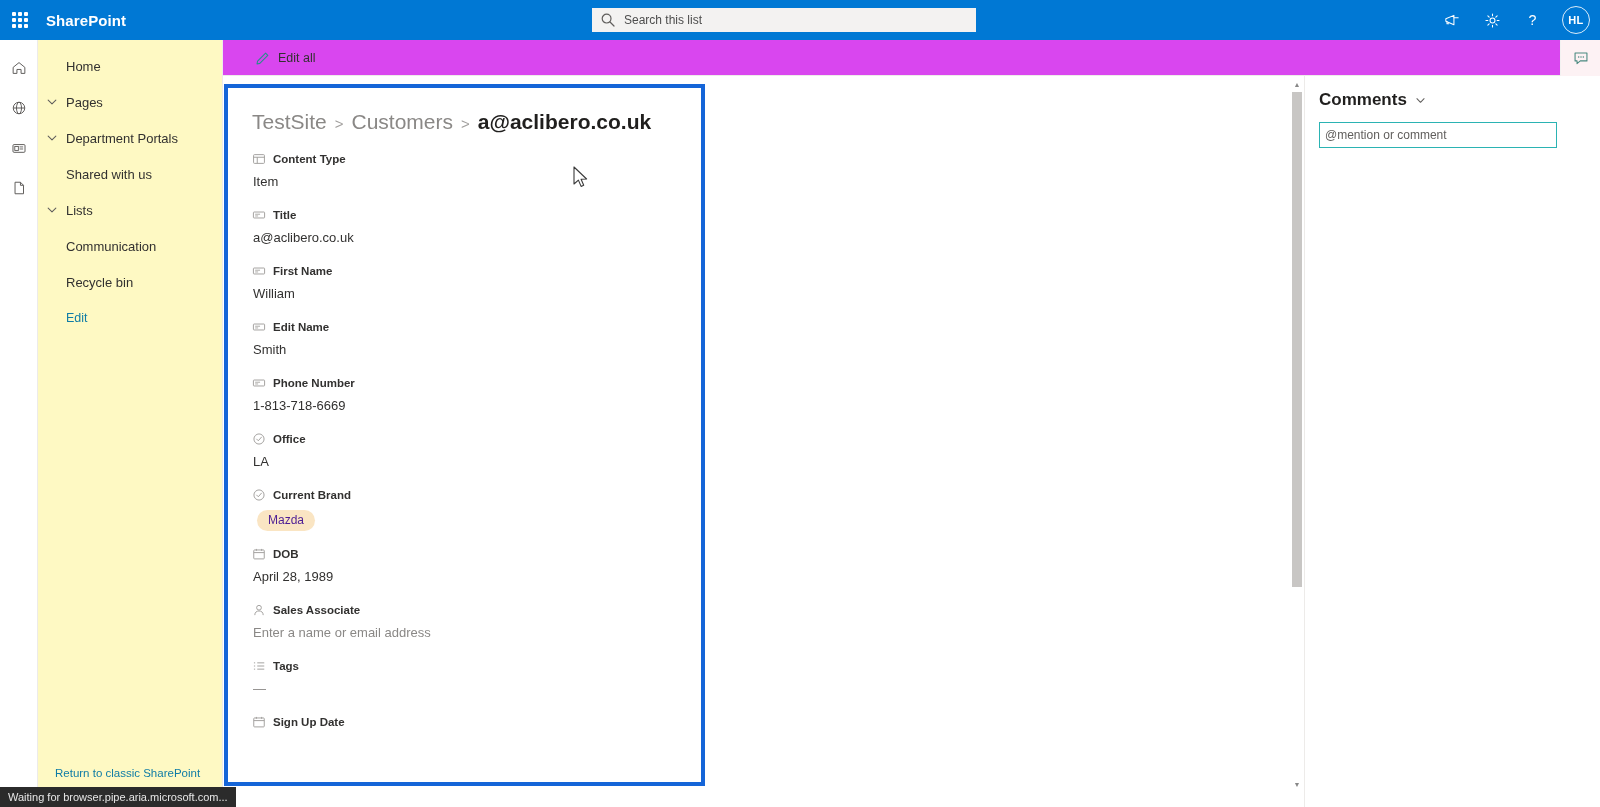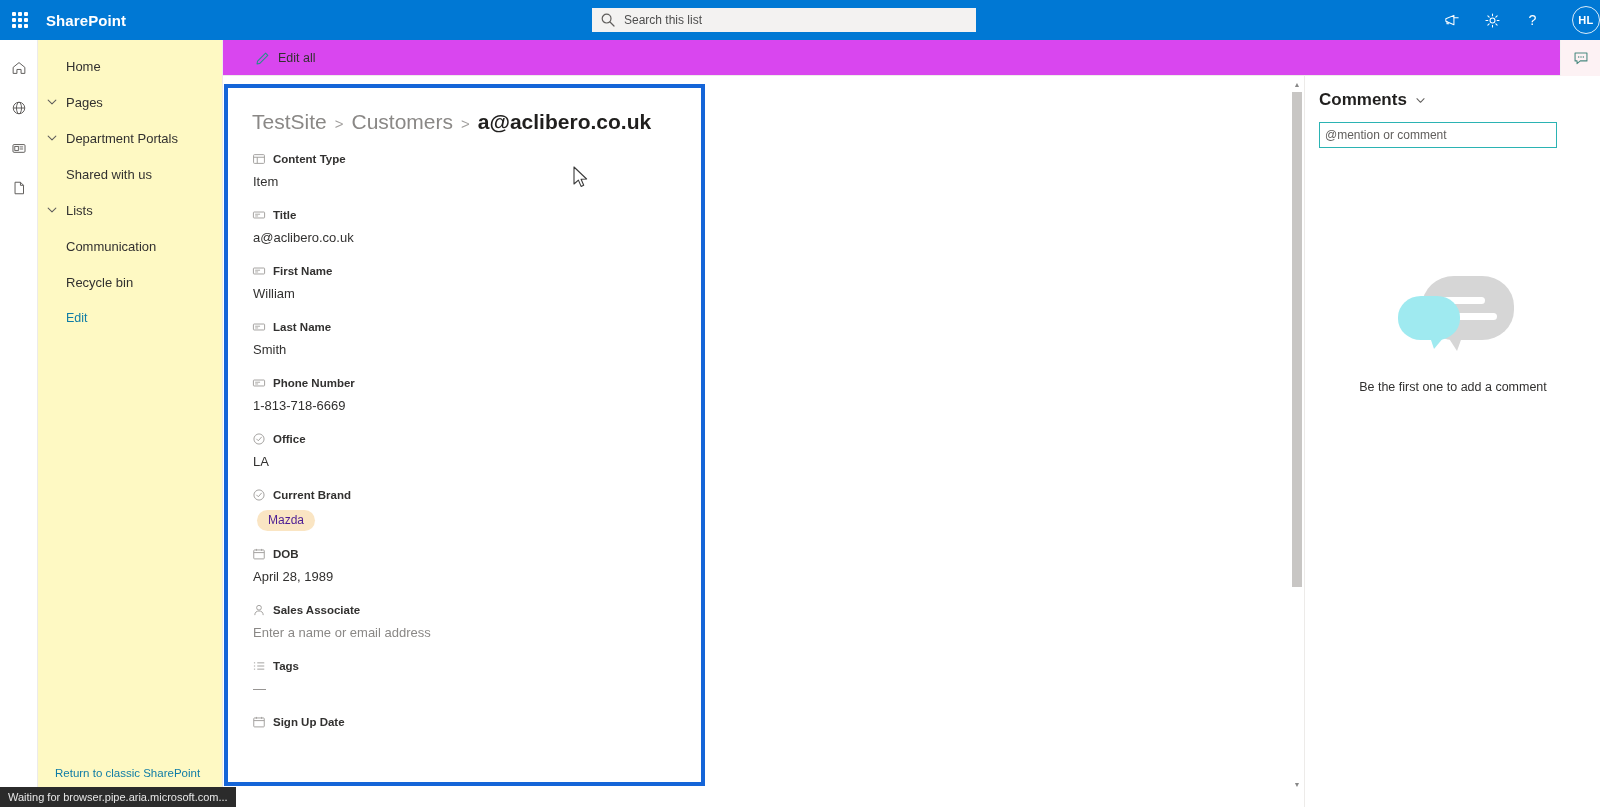--- a/index.html
+++ b/index.html
@@ -53,21 +53,21 @@
   .suite-right {
     position: absolute; right: 0; top: 0; height: 40px;
     display: flex; align-items: center;
   }
   .suite-btn {
     width: 40px; height: 40px;
     display: flex; align-items: center; justify-content: center;
     color: #ffffff; cursor: pointer;
   }
   .suite-btn svg { display: block; }
-  .avatar-wrap { width: 48px; height: 40px; display: flex; align-items: center; justify-content: flex-end; cursor: pointer; }
+  .avatar-wrap { width: 48px; height: 40px; display: flex; align-items: center; justify-content: center; cursor: pointer; }
   .avatar {
     width: 28px; height: 28px; border-radius: 50%;
     border: 1px solid rgba(255,255,255,.85);
     color: #ffffff; font-size: 11px; font-weight: bold;
     display: flex; align-items: center; justify-content: center;
     letter-spacing: .3px;
   }
 
   
   .rail {
@@ -491,21 +491,21 @@
       <div class="field-value">William</div>
     </div>
 
     <div class="field">
       <div class="field-label">
         <svg class="ficon" viewBox="0 0 16 16">
           <rect x="1.6" y="4.6" width="12.8" height="6.8" rx="0.8" fill="none" stroke="#a19f9d" stroke-width="1.1"></rect>
           <line x1="3.6" y1="7.1" x2="9.2" y2="7.1" stroke="#a19f9d" stroke-width="1"></line>
           <line x1="3.6" y1="9.1" x2="7" y2="9.1" stroke="#a19f9d" stroke-width="1"></line>
         </svg>
-        <span class="ftext">Last Name</span>
+        <span class="ftext">Edit Name</span>
       </div>
       <div class="field-value">Smith</div>
     </div>
 
     <div class="field">
       <div class="field-label">
         <svg class="ficon" viewBox="0 0 16 16">
           <rect x="1.6" y="4.6" width="12.8" height="6.8" rx="0.8" fill="none" stroke="#a19f9d" stroke-width="1.1"></rect>
           <line x1="3.6" y1="7.1" x2="9.2" y2="7.1" stroke="#a19f9d" stroke-width="1"></line>
           <line x1="3.6" y1="9.1" x2="7" y2="9.1" stroke="#a19f9d" stroke-width="1"></line>
@@ -604,30 +604,20 @@
       <span class="comments-title">Comments</span>
       <svg class="comments-chev" viewBox="0 0 16 16">
         <path d="M3.6 5.8 L8 10.2 L12.4 5.8" fill="none" stroke="#605e5c" stroke-width="1.3" stroke-linecap="round" stroke-linejoin="round"></path>
       </svg>
     </div>
 
     <div class="comment-input">
       <input type="text" value="" placeholder="@mention or comment" style="">
     </div>
 
-    <div class="empty-state">
-      <div class="bubbles">
-        <div class="bubble-gray">
-          <span class="ln ln1"></span>
-          <span class="ln ln2"></span>
-        </div>
-        <div class="bubble-cyan"></div>
-      </div>
-      <div class="empty-text">Be the first one to add a comment</div>
-    </div>
   </div>
 
   <div class="statusbar">Waiting for browser.pipe.aria.microsoft.com...</div>
 
   <svg class="cursor" width="20" height="26" viewBox="0 0 20 26">
     <path d="M4 2 L4 19 L8.4 15.1 L11.1 21.4 L13.7 20.3 L11.1 14.2 L16.6 14.0 Z" fill="#ffffff" stroke="#3a3a3a" stroke-width="1.1" stroke-linejoin="round"></path>
   </svg>
 
 </div>
 

